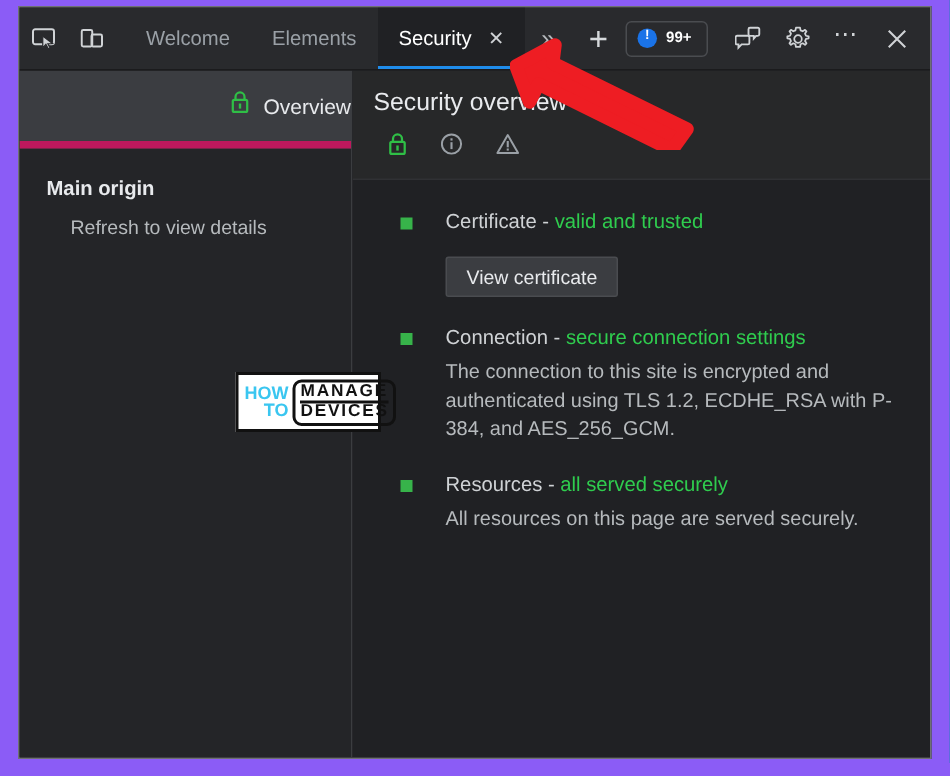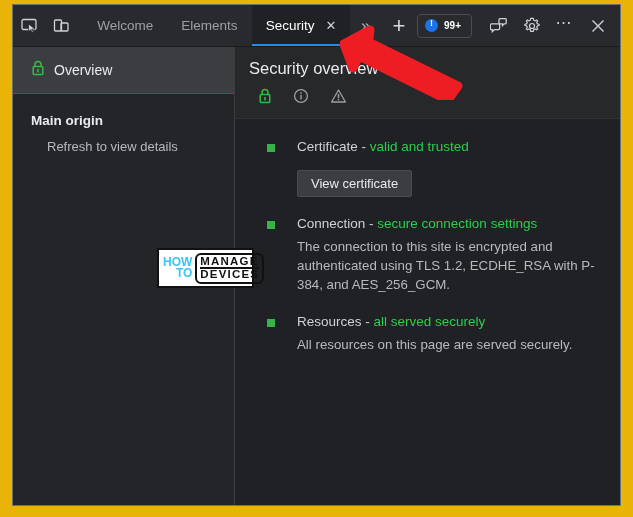--- a/index.html
+++ b/index.html
@@ -9,21 +9,21 @@
     height: 517px;
     overflow: hidden;
     background: #2ea0f5;
     font-family: "Liberation Sans", sans-serif;
   }
 
   #frame {
     position: absolute;
     left: 0; top: 0;
     width: 633px; height: 517px;
-    background: #eab308;
+    background: #8b5cf6;
     padding-left: 16px;
   }
 
   
   #devtools {
     position: absolute;
     left: 12px;
     top: 4px;
     width: 609px;
     height: 502px;
@@ -165,26 +165,27 @@
   #sidebar {
     width: 222px;
     min-width: 222px;
     background: #242528;
     border-right: 1px solid #3b3d40;
     display: flex;
     flex-direction: column;
   }
   .side-top {
     background: #3b3d41;
-    border-bottom: 1px solid #be185d;
+    border-bottom: 5px solid #be185d;
     padding: 13px 0 13px 18px;
     display: flex;
     align-items: center;
     gap: 9px;
     cursor: pointer;
+    justify-content: flex-end;
   }
   .side-top .lbl {
     color: #e8eaed;
     font-size: 14px;
   }
   .side-section {
     padding-top: 19px;
   }
   .side-head {
     color: #e8eaed;

